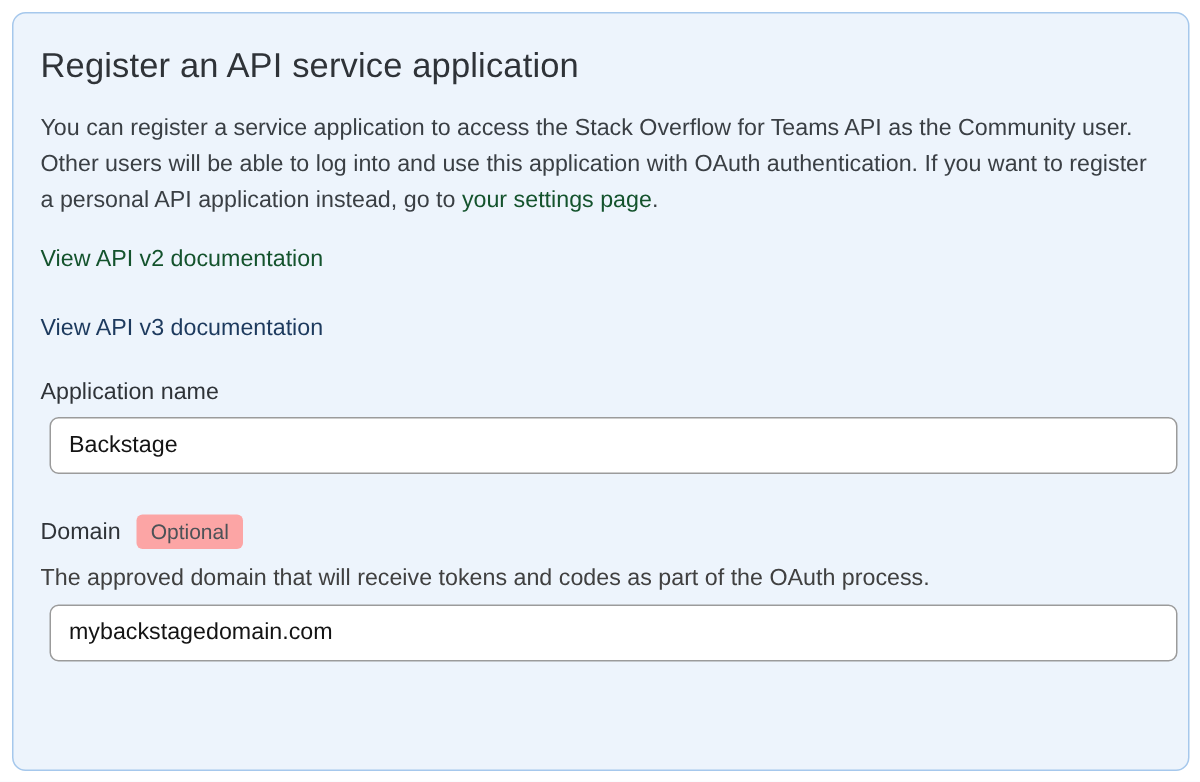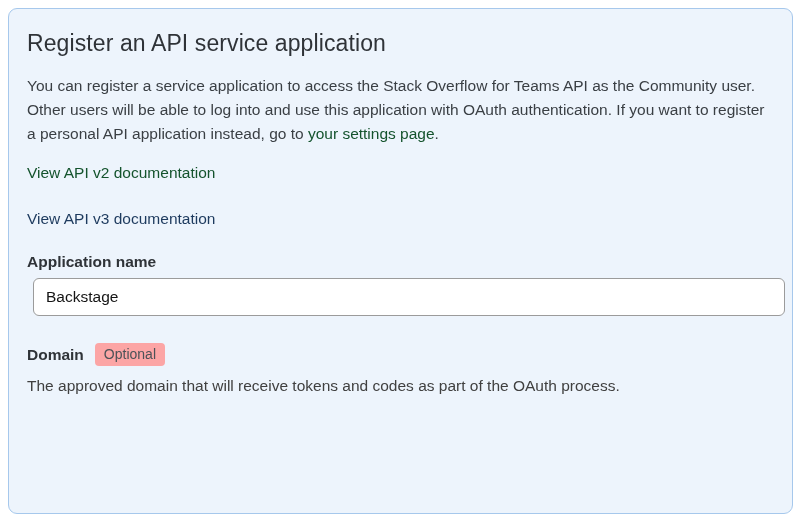--- a/index.html
+++ b/index.html
@@ -32,21 +32,21 @@
     max-width: 748px;
   }
   a { text-decoration: none; cursor: pointer; }
   .link-blue { color: #14532d; }
   .link-visited { color: #1d3a5e; }
   .doc-link-row { margin-top: 15px; font-size: 15.5px; line-height: 24px; }
   .doc-link-row + .doc-link-row { margin-top: 22px; }
   .field-label {
     margin-top: 22px;
     font-size: 15.5px;
-    font-weight: 700;
+    font-weight: 400;
     color: #2f3338;
   }
   .text-input {
     display: block;
     width: 752px;
     height: 38px;
     margin-top: 7px;
     margin-left: 6px;
     background: #ffffff;
     border: 1px solid #9b9b9b;
@@ -116,15 +116,16 @@
 
   <input class="text-input" type="text" value="Backstage" style="">
 
   <div class="label-row">
     <span class="field-label" style="margin-top:0;">Domain</span>
     <span class="optional-badge">Optional</span>
   </div>
 
   <div class="help-text">The approved domain that will receive tokens and codes as part of the OAuth process.</div>
 
+  <input class="text-input" type="text" value="mybackstagedomain.com" style="">
 
 
 </div>
 
 </body></html>

